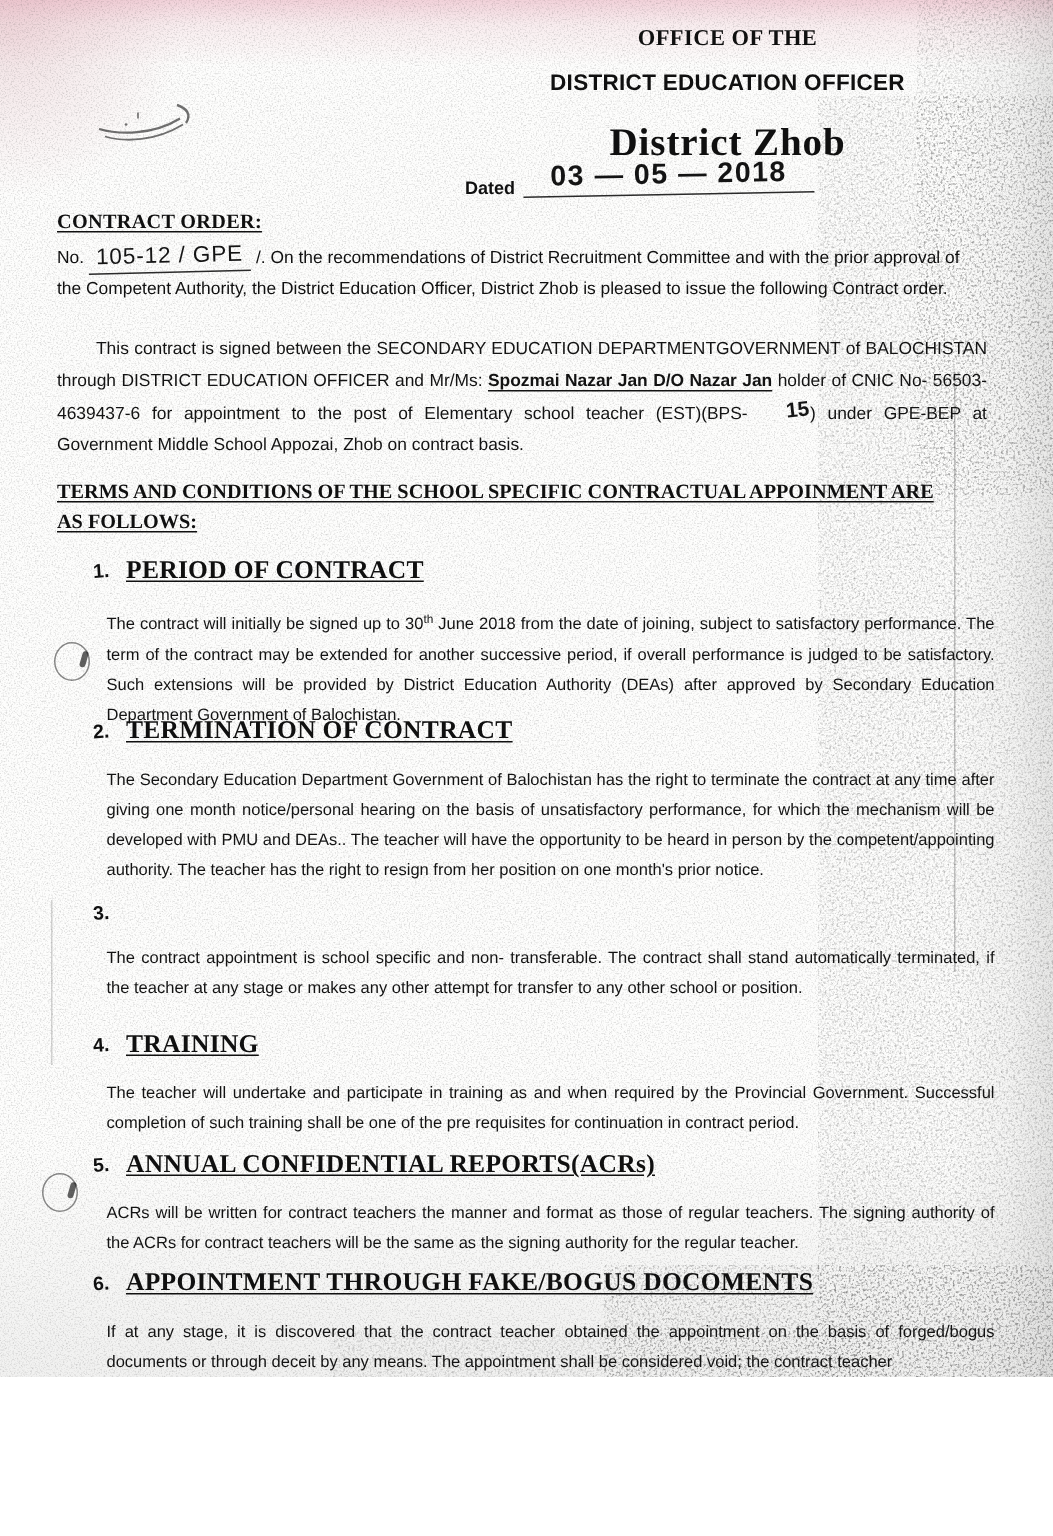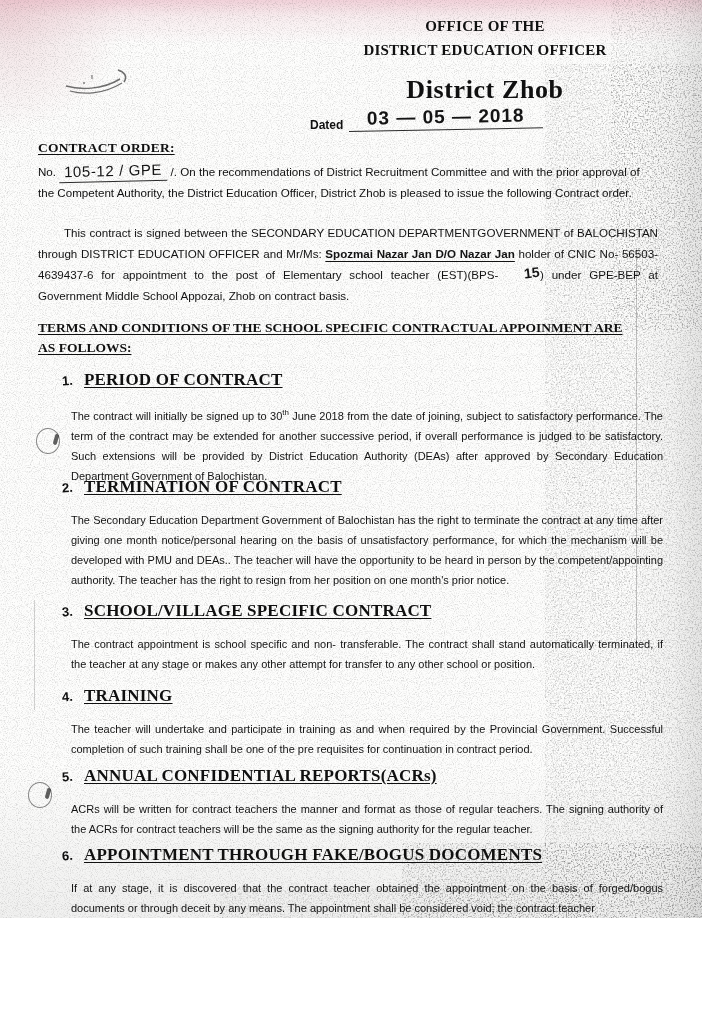--- a/index.html
+++ b/index.html
@@ -89,25 +89,25 @@
     width: 310px;
     text-align: center;
   }
   .lh-line1 {
     font-family: "Liberation Serif", serif;
     font-weight: bold;
     font-size: 15px;
     letter-spacing: .3px;
   }
   .lh-line2 {
-    font-family: Liberation Serif, serif;
+    font-family: Liberation Sans, sans-serif;
     font-weight: bold;
     font-size: 15px;
     letter-spacing: .2px;
-    margin-top: 7px;
+    margin-top: 12px;
   }
   .lh-line3 {
     font-family: "Liberation Serif", serif;
     font-weight: bold;
     font-size: 26px;
     margin-top: 16px;
     letter-spacing: .6px;
     text-align: center;
   }
 
@@ -349,21 +349,20 @@
     <div class="sec-head">
       <span class="sec-num">2.</span>
       <span class="sec-title">TERMINATION OF CONTRACT</span>
     </div>
     <div class="sec-body">The Secondary Education Department Government of Balochistan has the right to terminate the contract at any time after giving one month notice/personal hearing on the basis of unsatisfactory performance, for which the mechanism will be developed with PMU and DEAs.. The teacher will have the opportunity to be heard in person by the competent/appointing authority. The teacher has the right to resign from her position on one month's prior notice.</div>
   </div>
 
   <div class="section" style="top:601px;">
     <div class="sec-head">
       <span class="sec-num">3.</span>
-      <span class="sec-title">SCHOOL/VILLAGE SPECIFIC CONTRACT</span>
     </div>
     <div class="sec-body">The contract appointment is school specific and non- transferable. The contract shall stand automatically terminated, if the teacher at any stage or makes any other attempt for transfer to any other school or position.</div>
   </div>
 
   <div class="section" style="top:686px;">
     <div class="sec-head">
       <span class="sec-num">4.</span>
       <span class="sec-title">TRAINING</span>
     </div>
     <div class="sec-body">The teacher will undertake and participate in training as and when required by the Provincial Government. Successful completion of such training shall be one of the pre requisites for continuation in contract period.</div>

